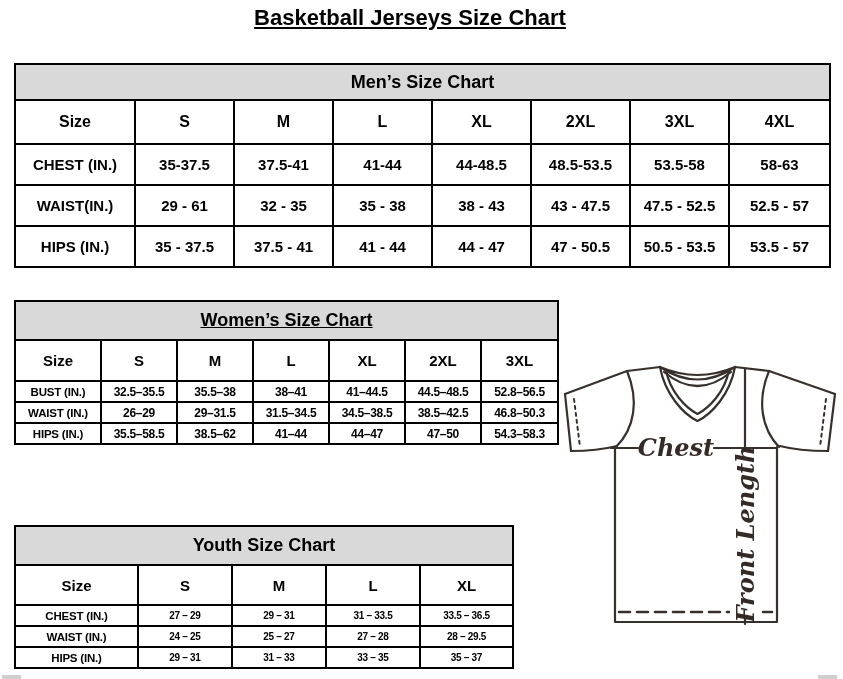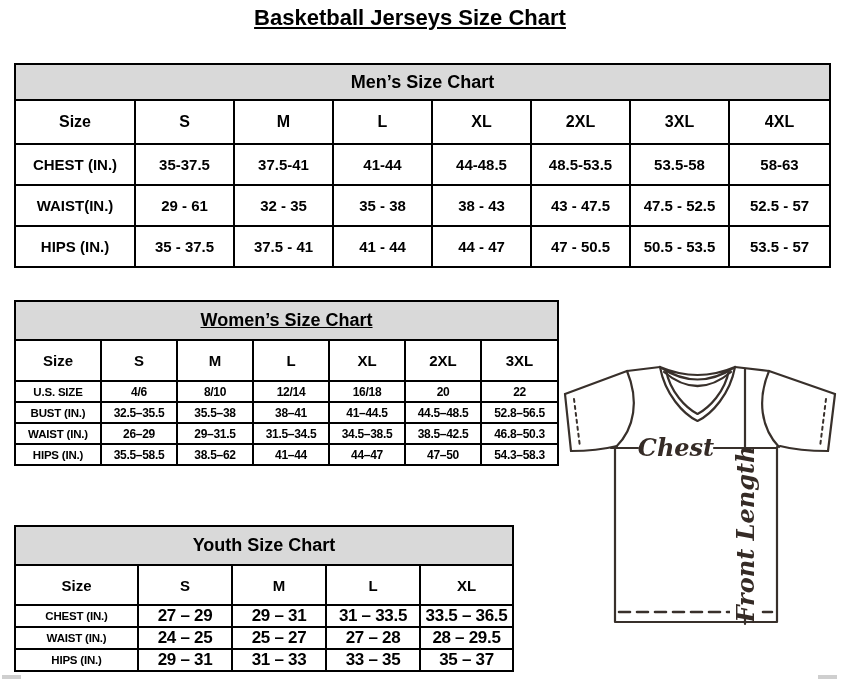--- a/index.html
+++ b/index.html
@@ -26,21 +26,21 @@
   table.women th.band{height:37px;text-decoration:underline;}
   table.women th.colhead{height:39px;font-size:15px;}
   table.women tbody th{height:19px;font-size:11.5px;letter-spacing:-0.2px;}
   table.women tbody td{height:19px;font-size:12px;letter-spacing:-0.3px;}
 
   
   table.youth{left:14px;top:525px;width:498px;}
   table.youth th.band{height:37px;}
   table.youth th.colhead{height:38px;font-size:15px;}
   table.youth tbody th{height:19px;font-size:11.5px;letter-spacing:-0.2px;}
-  table.youth tbody td{height:19px;font-size:17px;letter-spacing:-0.3px;border-radius:7px;}
+  table.youth tbody td{height:19px;font-size:10px;letter-spacing:-0.3px;border-radius:7px;}
 
   .jersey{position:absolute;left:553px;top:358px;width:290px;height:300px;}
   .jersey text{font-family:"DejaVu Serif","Liberation Serif",serif;
                font-weight:bold;font-style:italic;fill:#352b26;}
 
   .scroll-fragment{position:absolute;height:4px;width:19px;background:#cfcfcf;bottom:0;}
   .scroll-fragment.left{left:2px;}
   .scroll-fragment.right{right:6px;}
 </style>
 </head>
@@ -128,29 +128,20 @@
           <th class="colhead">Size</th>
           <th class="colhead">S</th>
           <th class="colhead">M</th>
           <th class="colhead">L</th>
           <th class="colhead">XL</th>
           <th class="colhead">2XL</th>
           <th class="colhead">3XL</th>
         </tr>
       </thead>
       <tbody>
-        <tr>
-          <th>U.S. SIZE</th>
-          <td>4/6</td>
-          <td>8/10</td>
-          <td>12/14</td>
-          <td>16/18</td>
-          <td>20</td>
-          <td>22</td>
-        </tr>
         <tr>
           <th>BUST (IN.)</th>
           <td>32.5–35.5</td>
           <td>35.5–38</td>
           <td>38–41</td>
           <td>41–44.5</td>
           <td>44.5–48.5</td>
           <td>52.8–56.5</td>
         </tr>
         <tr>

